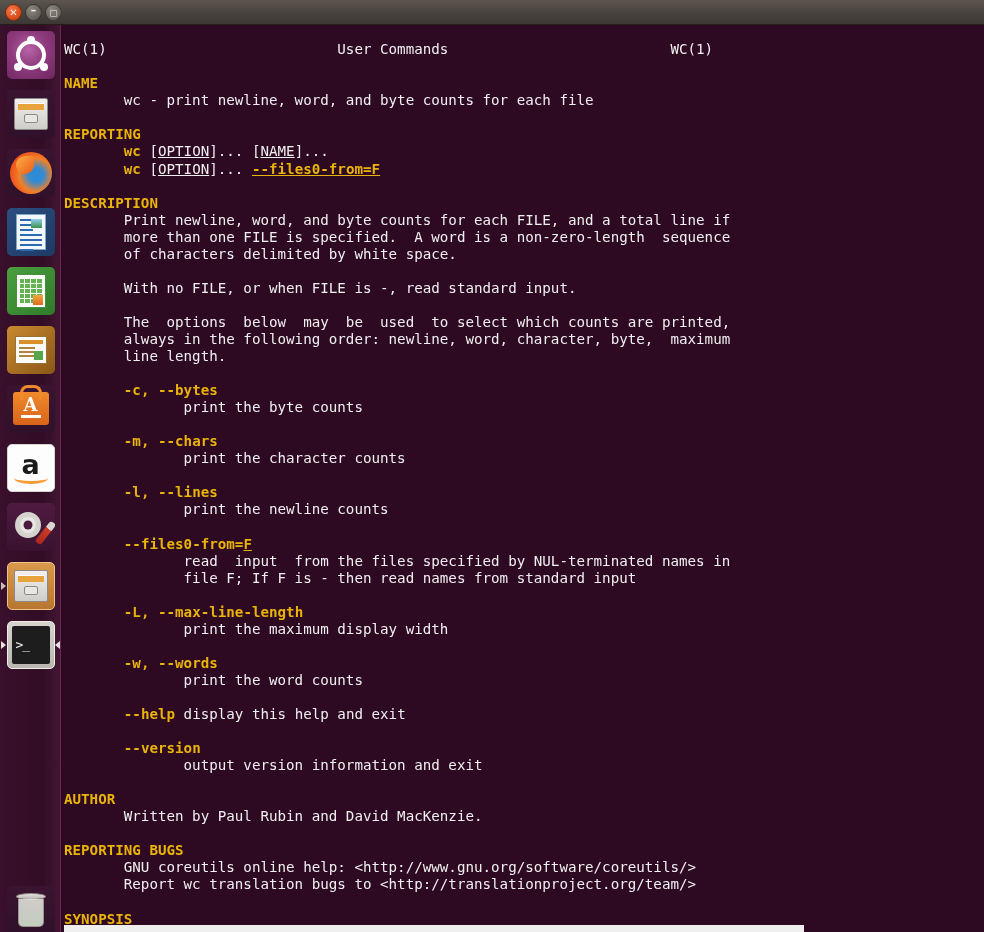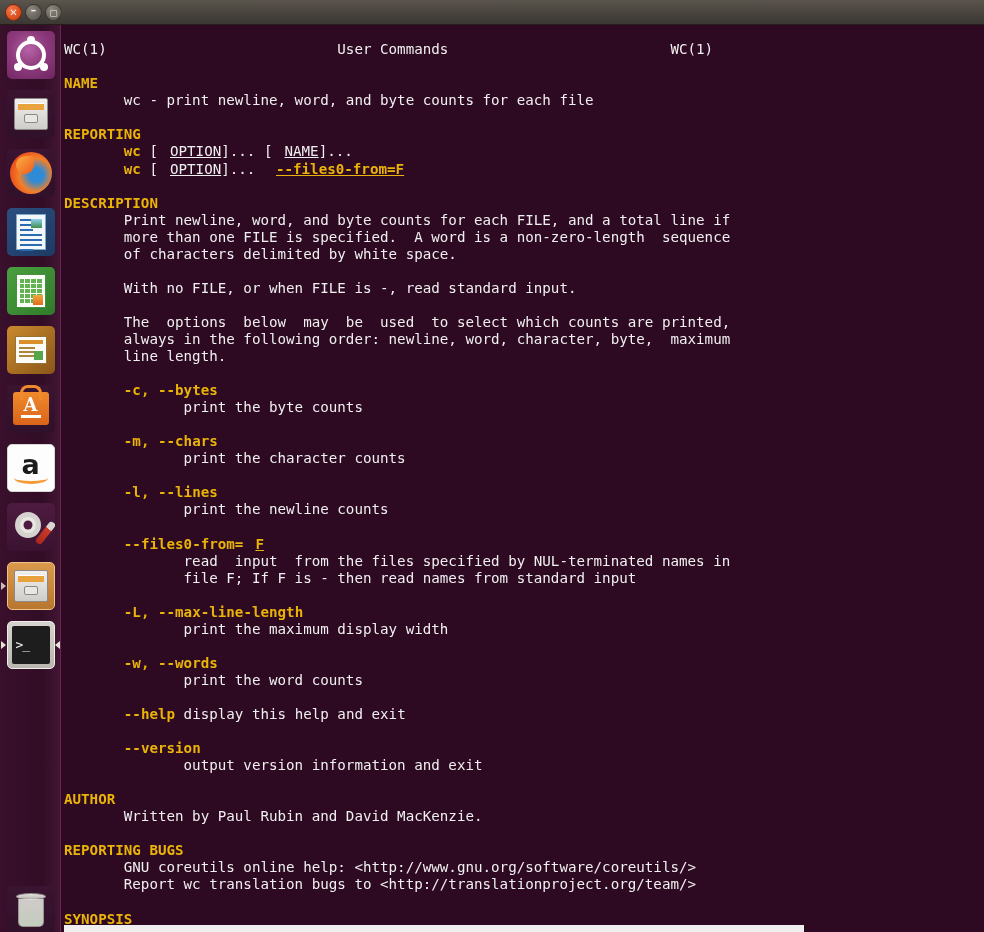--- a/index.html
+++ b/index.html
@@ -427,21 +427,21 @@
     top: 2px;
     color: #f0eff0;
     font-family: "DejaVu Sans Mono", monospace;
     font-size: 14.2px;
     line-height: 17.05px;
     white-space: pre;
     letter-spacing: 0px;
     -webkit-font-smoothing: antialiased;
   }
   #term-text b { font-weight: bold; color: #eab308; }
-  #term-text u { text-decoration: underline; margin-left: 12px; }
+  #term-text u { text-decoration: underline; }
   .cursor-block {
     position: absolute;
     left: 3px;
     bottom: 0px;
     width: 740px;
     height: 7px;
     background: #f0eff0;
   }
 </style>
 </head>

